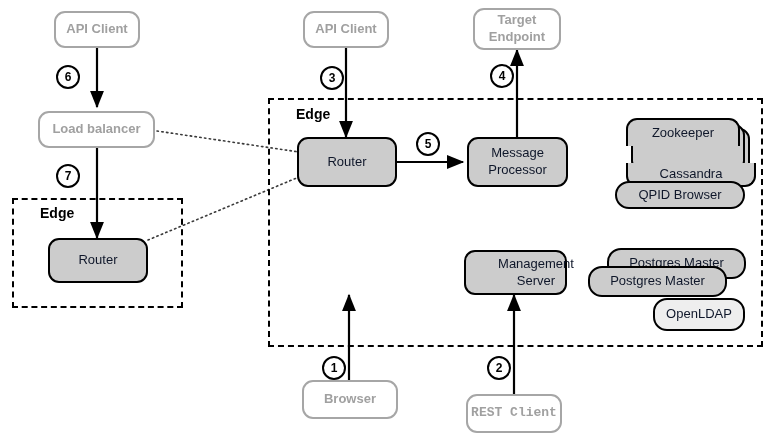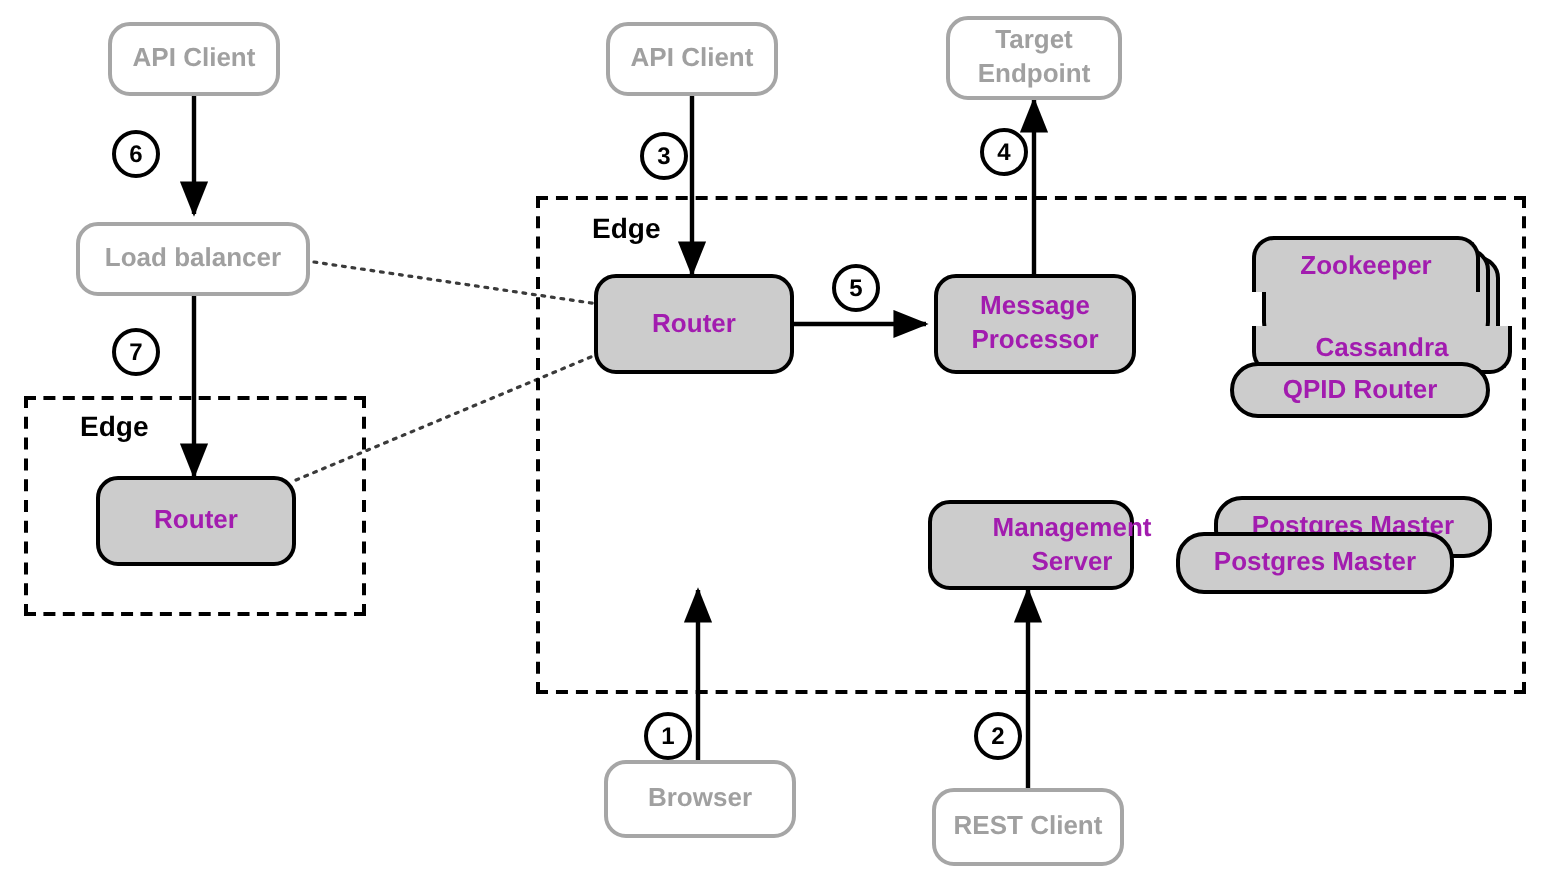--- a/index.html
+++ b/index.html
@@ -15,23 +15,23 @@
   
   .node{
     position:absolute;
     box-sizing:border-box;
     display:flex;
     align-items:center;
     justify-content:center;
     text-align:center;
     line-height:1.28;
     border-radius:11px;
-    font-weight:bold;
+    font-weight:normal;
     font-size:13px;
-    color:#a21caf;
+    color:#0f172a;
     white-space:pre-line;
   }
   
   .node.solid{
     background:#cccccc;
     border:2px solid #000000;
   }
   
   .node.light{
     background:#eeeeee;
@@ -126,46 +126,47 @@
 
   <div class="node ghost" style="left:38px;top:111px;width:117px;height:37px;">Load balancer</div>
 
   <div class="node ghost" style="left:303px;top:11px;width:86px;height:37px;">API Client</div>
 
   <div class="node ghost" style="left:473px;top:8px;width:88px;height:42px;">Target
 Endpoint</div>
 
   <div class="node ghost" style="left:302px;top:380px;width:96px;height:39px;">Browser</div>
 
-  <div class="node ghost" style="left:466px;top:394px;width:96px;height:39px;">REST Client</div>
+  <div class="node ghost" style="left:466px;top:394px;width:96px;height:39px;font-family:Liberation Mono, monospace;">REST Client</div>
 
   <div class="node solid" style="left:48px;top:238px;width:100px;height:45px;">Router</div>
 
   <div class="node solid" style="left:297px;top:137px;width:100px;height:50px;">Router</div>
 
   <div class="node solid" style="left:467px;top:137px;width:101px;height:50px;">Message
 Processor</div>
 
 
   <div class="node solid" style="left:464px;top:250px;width:103px;height:45px;padding-left:41px;">Management
 Server</div>
 
   <div class="stack-layer" style="left:636px;top:128px;width:114px;height:48px;"></div>
   <div class="stack-layer" style="left:631px;top:124px;width:114px;height:48px;"></div>
 
   <div class="node solid" style="left:626px;top:118px;width:114px;height:28px;border-bottom-left-radius:0;border-bottom-right-radius:0;border-bottom:none;">Zookeeper</div>
 
   <div class="node solid" style="left:626px;top:163px;width:130px;height:24px;border-top-left-radius:0;border-top-right-radius:0;border-top:none;">Cassandra</div>
 
-  <div class="node solid" style="left:615px;top:181px;width:130px;height:28px;border-radius:14px;">QPID Router</div>
+  <div class="node solid" style="left:615px;top:181px;width:130px;height:28px;border-radius:14px;">QPID Browser</div>
 
   <div class="node solid" style="left:607px;top:248px;width:139px;height:31px;border-radius:14px;">Postgres Master</div>
 
   <div class="node solid" style="left:588px;top:224px;width:139px;height:31px;border-radius:14px;margin-top:42px;">Postgres Master</div>
 
+  <div class="node light" style="left:653px;top:298px;width:92px;height:33px;border-radius:14px;">OpenLDAP</div>
 
   <div class="step" style="left:56px;top:65px;">6</div>
 
   <div class="step" style="left:56px;top:164px;">7</div>
 
   <div class="step" style="left:320px;top:66px;">3</div>
 
   <div class="step" style="left:490px;top:64px;">4</div>
 
   <div class="step" style="left:416px;top:132px;">5</div>

